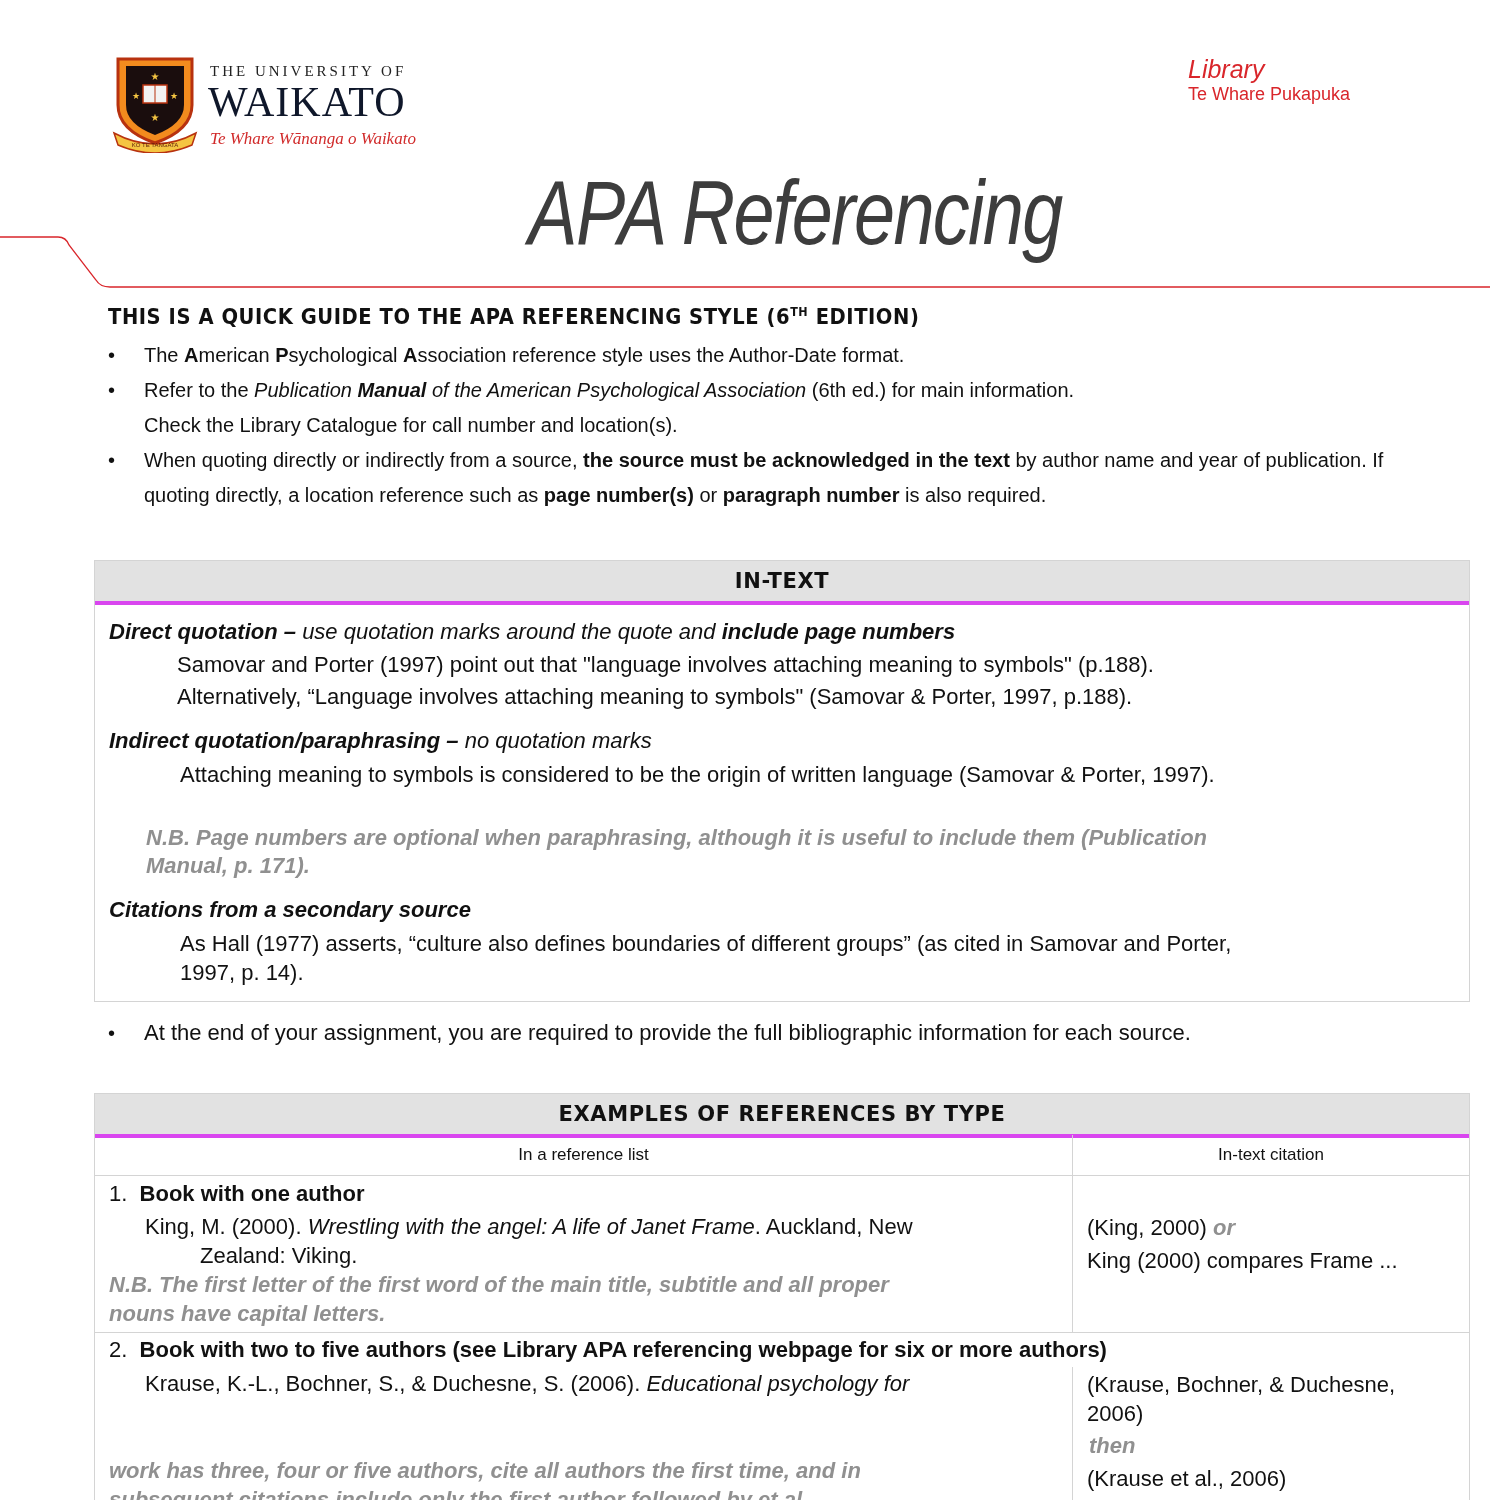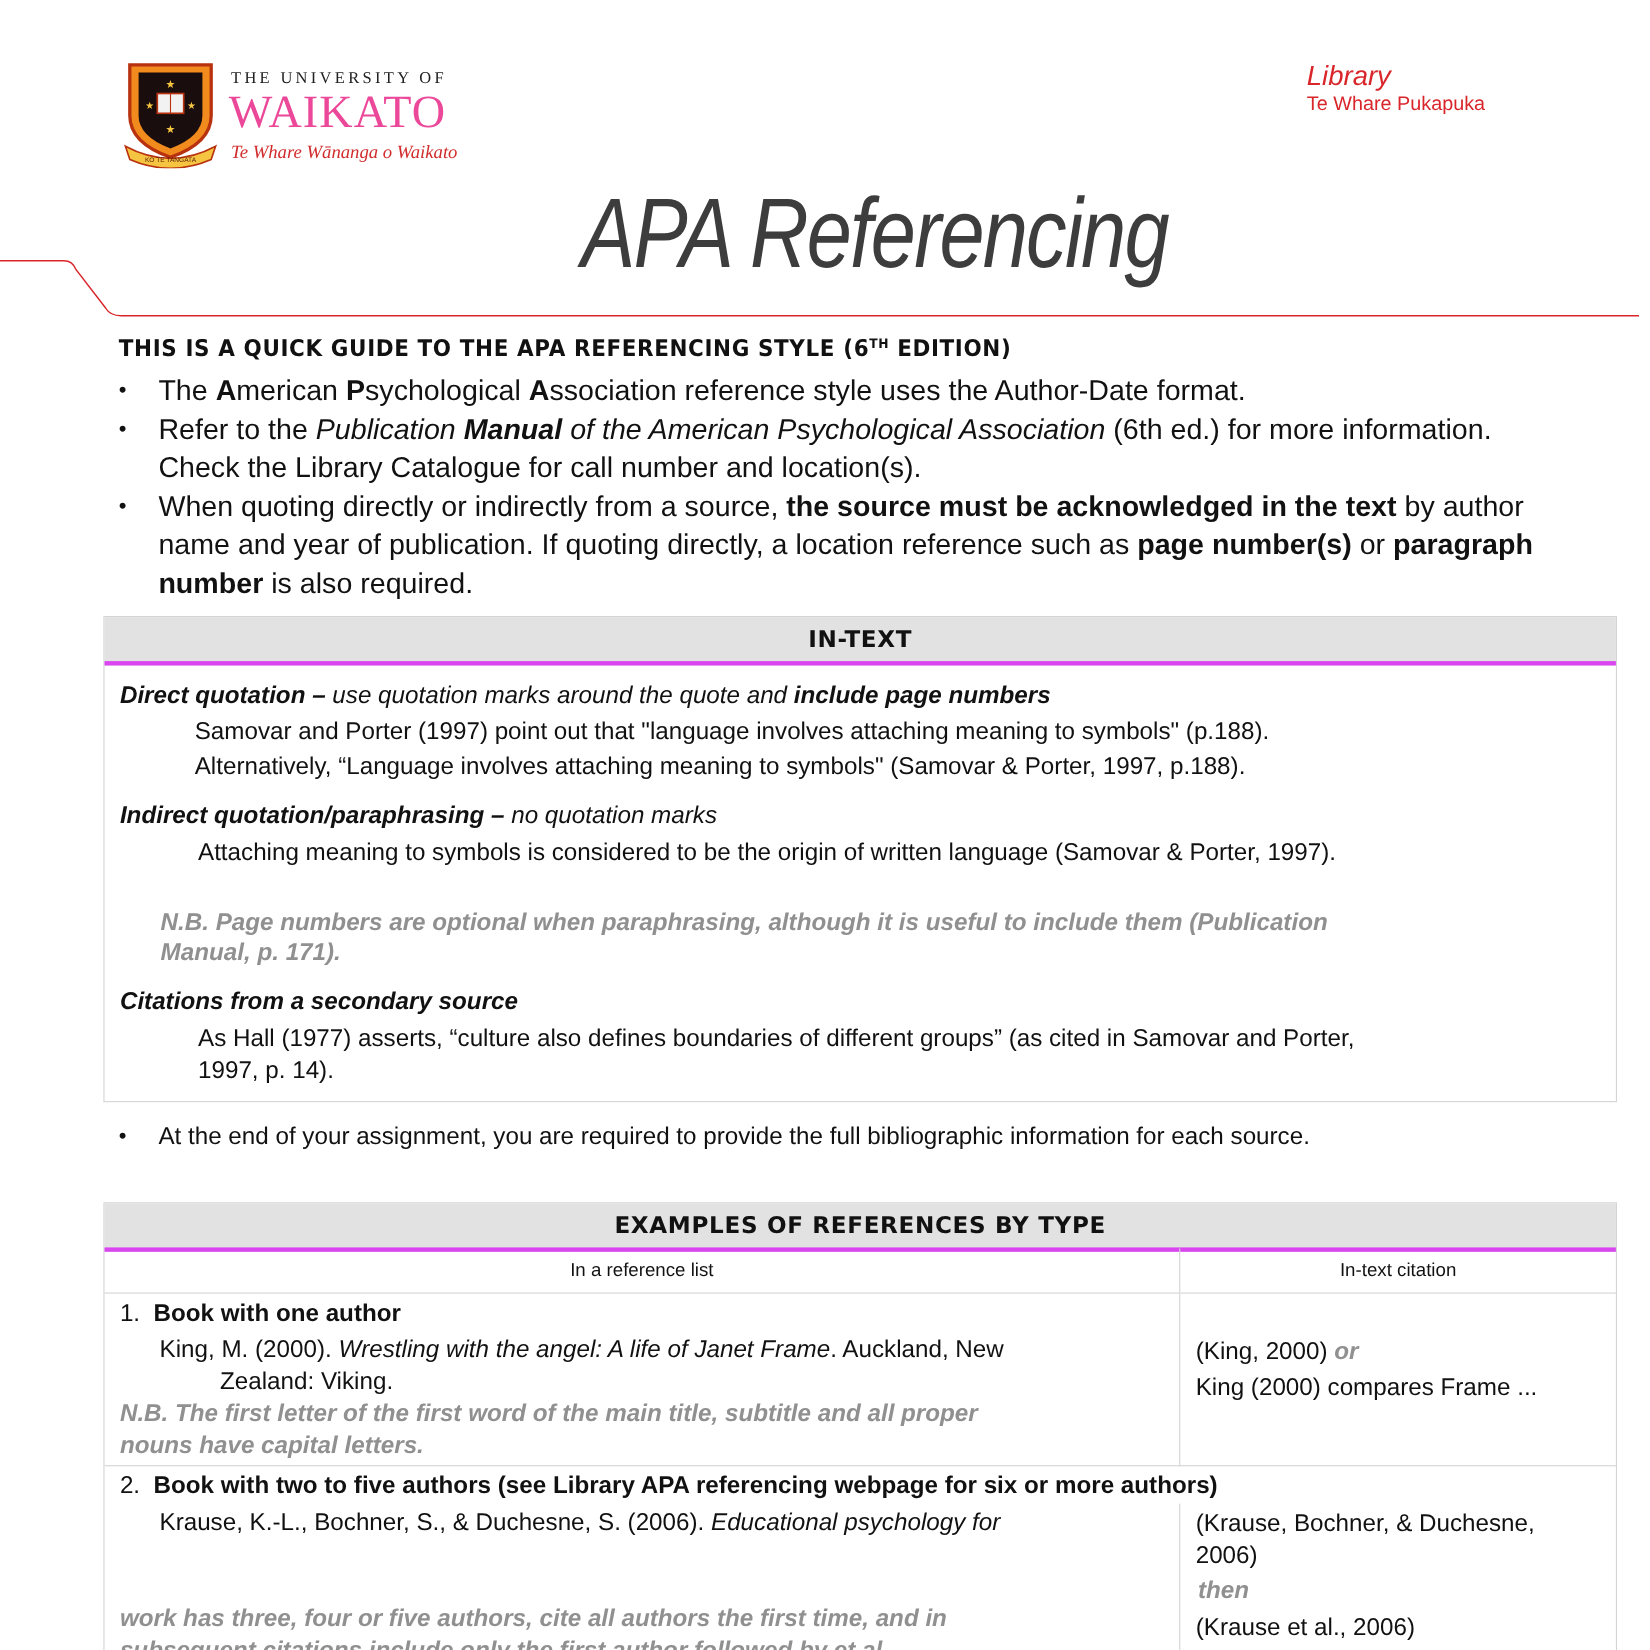--- a/index.html
+++ b/index.html
@@ -6,21 +6,21 @@
   body {
     width: 1500px; height: 1500px; overflow: hidden; position: relative;
     font-family: "Liberation Sans", sans-serif; color: #111;
   }
   .abs { position: absolute; }
 
   
   .logo { left: 110px; top: 55px; width: 330px; height: 100px; }
   .crest { position: absolute; left: 0; top: 0; width: 90px; height: 98px; }
   .uni-line1 { position: absolute; left: 100px; top: 8px; font-family: "Liberation Serif", serif; font-size: 15px; letter-spacing: 3px; color: #222; white-space: nowrap; }
-  .uni-line2 { position: absolute; left: 98px; top: 26px; font-family: "Liberation Serif", serif; font-size: 42px; letter-spacing: 1px; color: #ec4899; white-space: nowrap; line-height: 1; }
+  .uni-line2 { position: absolute; left: 98px; top: 26px; font-family: "Liberation Serif", serif; font-size: 42px; letter-spacing: 1px; color: #0f172a; white-space: nowrap; line-height: 1; }
   .uni-line3 { position: absolute; left: 100px; top: 74px; font-family: "Liberation Serif", serif; font-style: italic; font-size: 17px; color: #d12b2b; white-space: nowrap; }
 
   .library { left: 1188px; top: 55px; color: #d9262b; }
   .library .l1 { font-style: italic; font-size: 25px; line-height: 28px; }
   .library .l2 { font-size: 18px; line-height: 22px; }
 
   .title {
     left: 0; width: 1590px; top: 168px; text-align: center;
     font-family: "Liberation Sans Narrow", "Liberation Sans", sans-serif;
     font-style: italic; font-size: 90px; color: #3d3d3d; letter-spacing: -2px;
@@ -28,21 +28,21 @@
     white-space: nowrap; line-height: 1;
   }
   .decor-line { left: 0; top: 225px; width: 1500px; height: 70px; }
 
   
   .section-heading {
     left: 108px; top: 305px; font-size: 21px; font-weight: bold; letter-spacing: 0.6px; white-space: nowrap;
     font-family: "DejaVu Sans", sans-serif; transform: scaleX(0.93); transform-origin: 0 0;
   }
   .section-heading sup { font-size: 12px; }
-  .bullets { left: 108px; top: 338px; width: 1340px; font-size: 26px; line-height: 35px; }
+  .bullets { left: 108px; top: 338px; width: 1340px; font-size: 20px; line-height: 35px; }
   .bullet { position: relative; padding-left: 36px; }
   .bullet::before { content: "\2022"; position: absolute; left: 0; top: 0; font-size: 20px; }
 
   
   .box { position: absolute; left: 94px; width: 1374px; border: 1px solid #d4d4d4; background: #fff; }
   .box-head {
     background: #e2e2e2; text-align: center; font-weight: bold; font-size: 21px;
     font-family: "DejaVu Sans", sans-serif; letter-spacing: 0.6px; border-bottom: 4px solid #d946ef;
   }
   .intext { top: 560px; height: 440px; }
@@ -91,21 +91,21 @@
   <path d="M0 12 H58 Q66 12 69 20 L96 55 Q100 62 110 62 H1490" fill="none" stroke="#d9262b" stroke-width="1.3"></path>
 </svg>
 
 <div class="abs section-heading"><span>THIS IS A QUICK GUIDE TO THE APA REFERENCING STYLE (6</span><sup>TH</sup><span> EDITION)</span></div>
 
 <div class="abs bullets">
   <div class="bullet">
     <span>The </span><b>A</b><span>merican </span><b>P</b><span>sychological </span><b>A</b><span>ssociation reference style uses the Author-Date format.</span>
   </div>
   <div class="bullet">
-    <span>Refer to the </span><i>Publication </i><b><i>Manual</i></b><i> of the American Psychological Association</i><span> (6th ed.) for more information.</span><br>
+    <span>Refer to the </span><i>Publication </i><b><i>Manual</i></b><i> of the American Psychological Association</i><span> (6th ed.) for main information.</span><br>
     <span>Check the Library Catalogue for call number and location(s).</span>
   </div>
   <div class="bullet">
     <span>When quoting directly or indirectly from a source, </span><b>the source must be acknowledged in the text</b><span> by author name and year of publication. If quoting directly, a location reference such as </span><b>page number(s)</b><span> or </span><b>paragraph number</b><span> is also required.</span>
   </div>
 </div>
 
 <div class="box intext">
   <div class="box-head">IN-TEXT</div>
 

